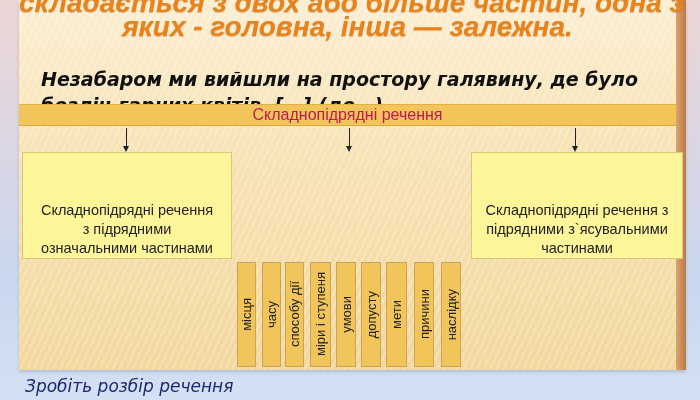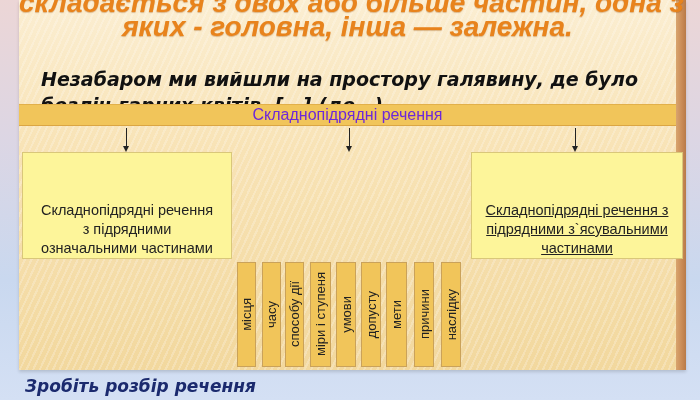--- a/index.html
+++ b/index.html
@@ -30,21 +30,21 @@
   .example {
     position:absolute; left:22px; top:38px; width:620px;
     font-family: "DejaVu Sans", sans-serif;
     font-style:italic; font-weight:bold; font-size:19px; line-height:26px;
     color:#111;
     margin-top:28px;
   }
   .header-bar {
     position:absolute; left:0; top:104px; width:657px; height:20px;
     background:#f1c55a; border-top:1px solid #e2b04a; border-bottom:1px solid #dba644;
-    text-align:center; font-size:16px; line-height:20px; color:#6d28d9;
+    text-align:center; font-size:16px; line-height:20px; color:#be185d;
   }
   .arrow {
     position:absolute; top:128px; width:1px; height:21px; background:#222;
   }
   .arrow::after {
     content:""; position:absolute; left:-3px; bottom:-3px;
     border-left:3.5px solid transparent; border-right:3.5px solid transparent; border-top:6px solid #222;
   }
   .box {
     position:absolute; top:152px; height:105px;
@@ -57,21 +57,21 @@
     background:#f1c55a; border:1px solid #caa25a;
     display:flex; align-items:center; justify-content:center;
   }
   .strip span {
     writing-mode: vertical-rl; transform: rotate(180deg);
     font-size:13px; color:#222; white-space:nowrap;
   }
   .footer {
     position:absolute; left:25px; top:376px;
     font-family: "DejaVu Sans", sans-serif;
-    font-style:italic; font-weight:bold; font-size:17px; color:#1b2a6e;
+    font-style:italic; font-weight:normal; font-size:17px; color:#1b2a6e;
   }
 </style>
 </head>
 <body>
 
 <div class="panel">
   <div class="panel-edge"></div>
 
   <div class="title-line l1">складається з двох або більше частин, одна з</div>
   <div class="title-line l2">яких -  головна, інша — залежна.</div>
@@ -81,21 +81,21 @@
   <div class="header-bar">Складнопідрядні речення</div>
 
   <div class="arrow" style="left:107px;"></div>
   <div class="arrow" style="left:330px;"></div>
   <div class="arrow" style="left:556px;"></div>
 
   <div class="box" style="left:3px; width:208px;">
     <span style="width:180px;">Складнопідрядні речення з підрядними означальними частинами</span>
   </div>
   <div class="box" style="left:452px; width:210px;">
-    <span style="width:190px;text-decoration:underline;">Складнопідрядні речення з підрядними з`ясувальними частинами</span>
+    <span style="width:190px;">Складнопідрядні речення з підрядними з`ясувальними частинами</span>
   </div>
 
   <div class="strip" style="left:218px; width:17px;">
       <span>місця</span>
     </div>
   <div class="strip" style="left:243px; width:17px;">
       <span>часу</span>
     </div>
   <div class="strip" style="left:266px; width:17px;">
       <span>способу дії</span>

